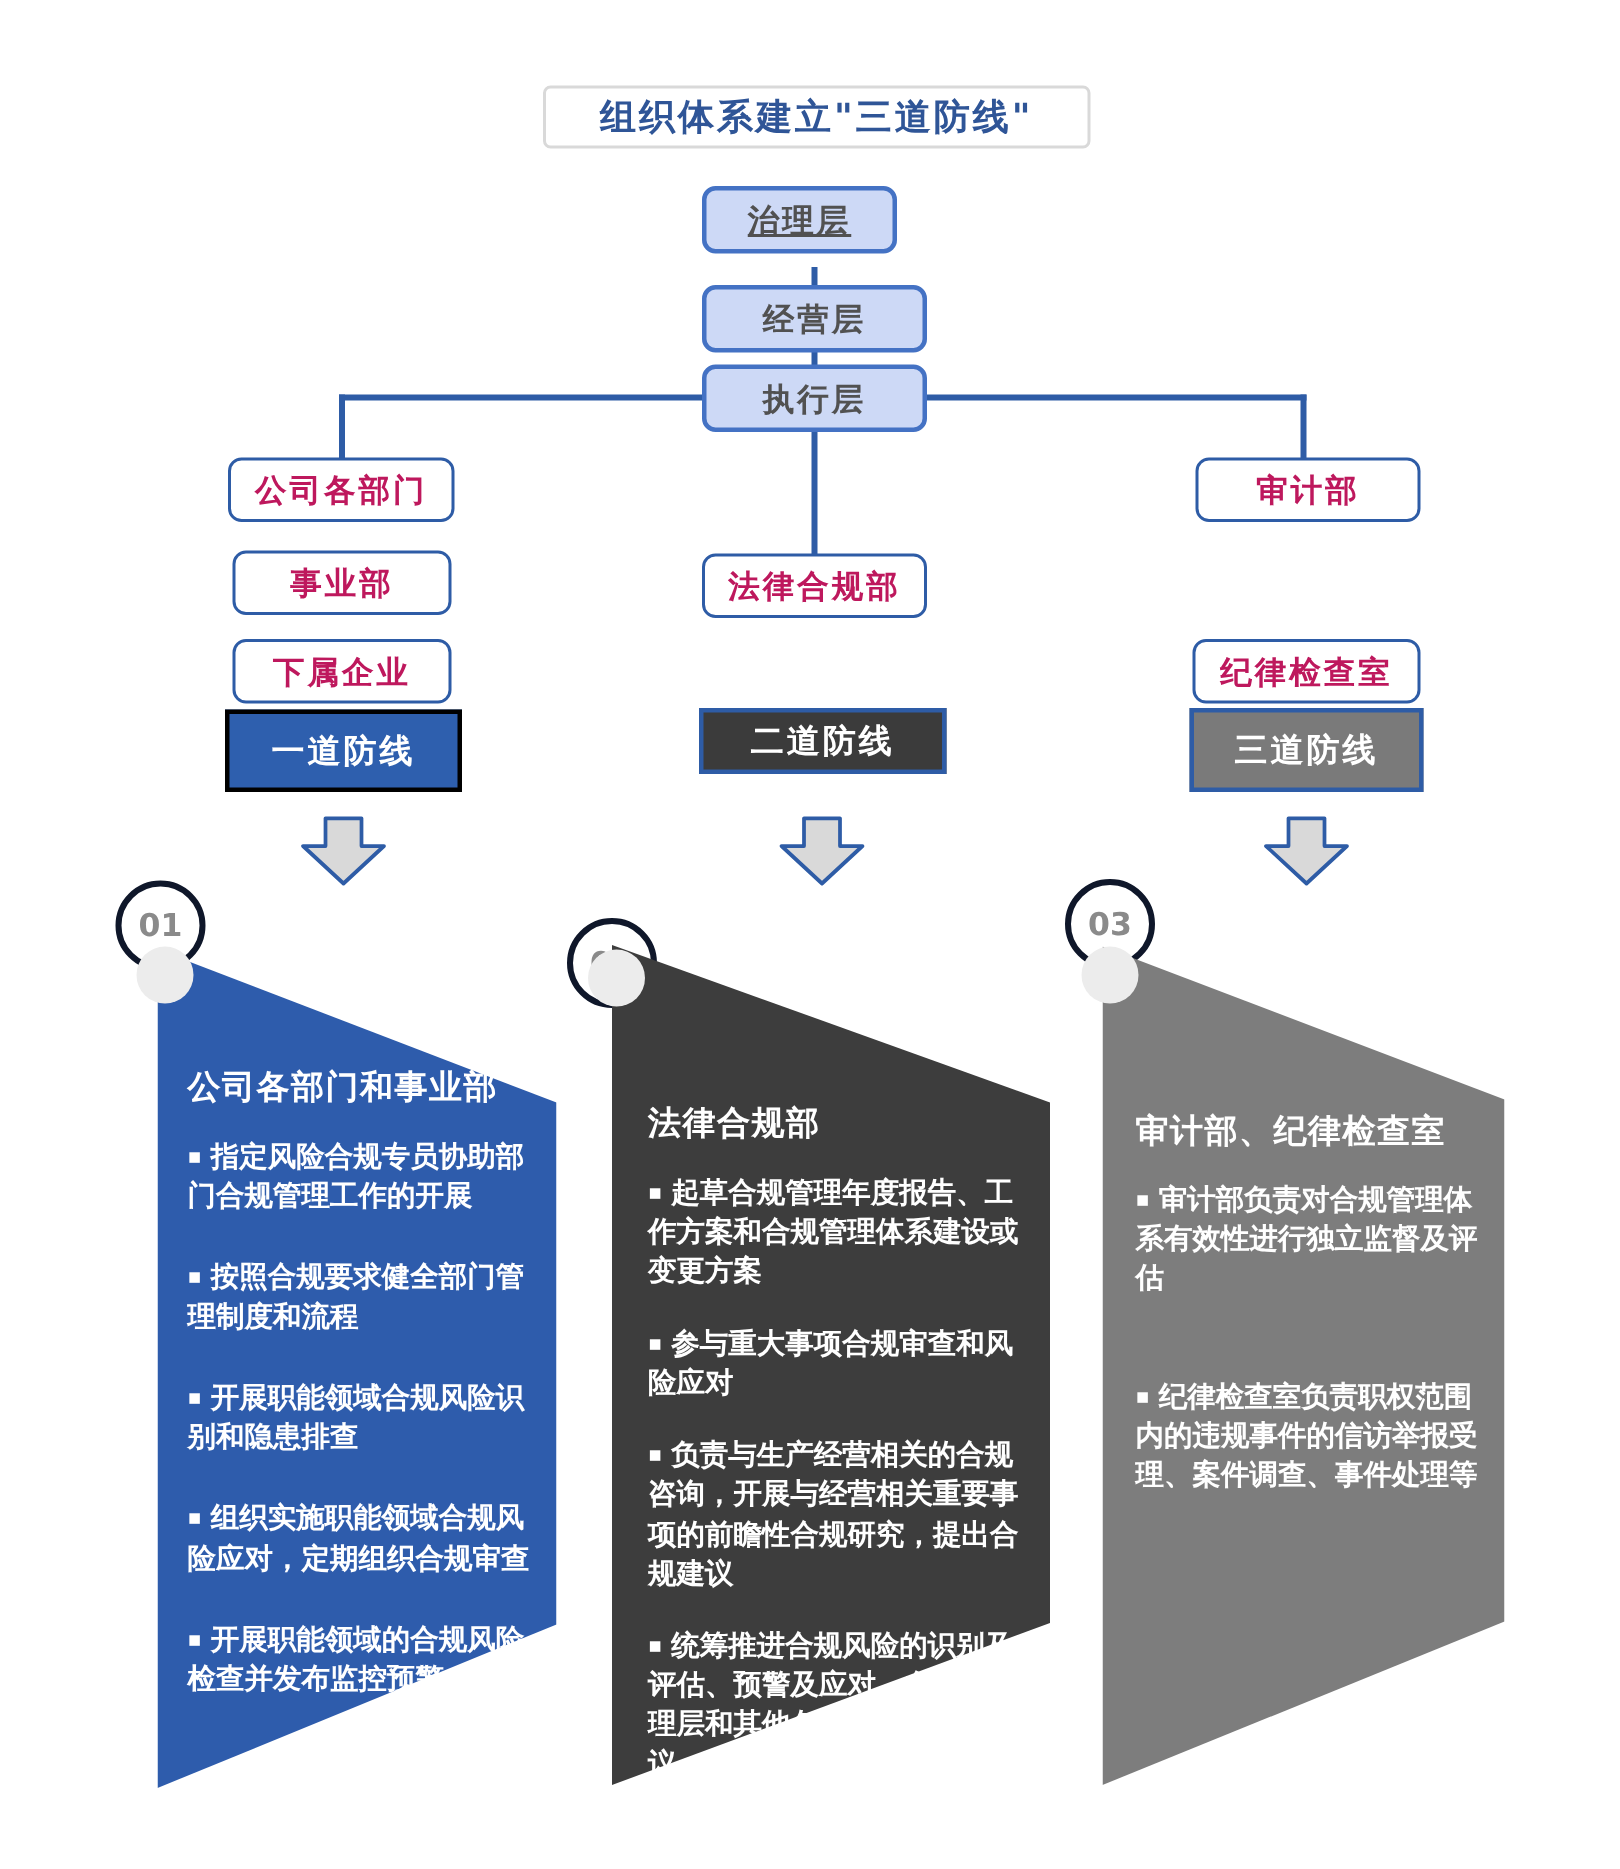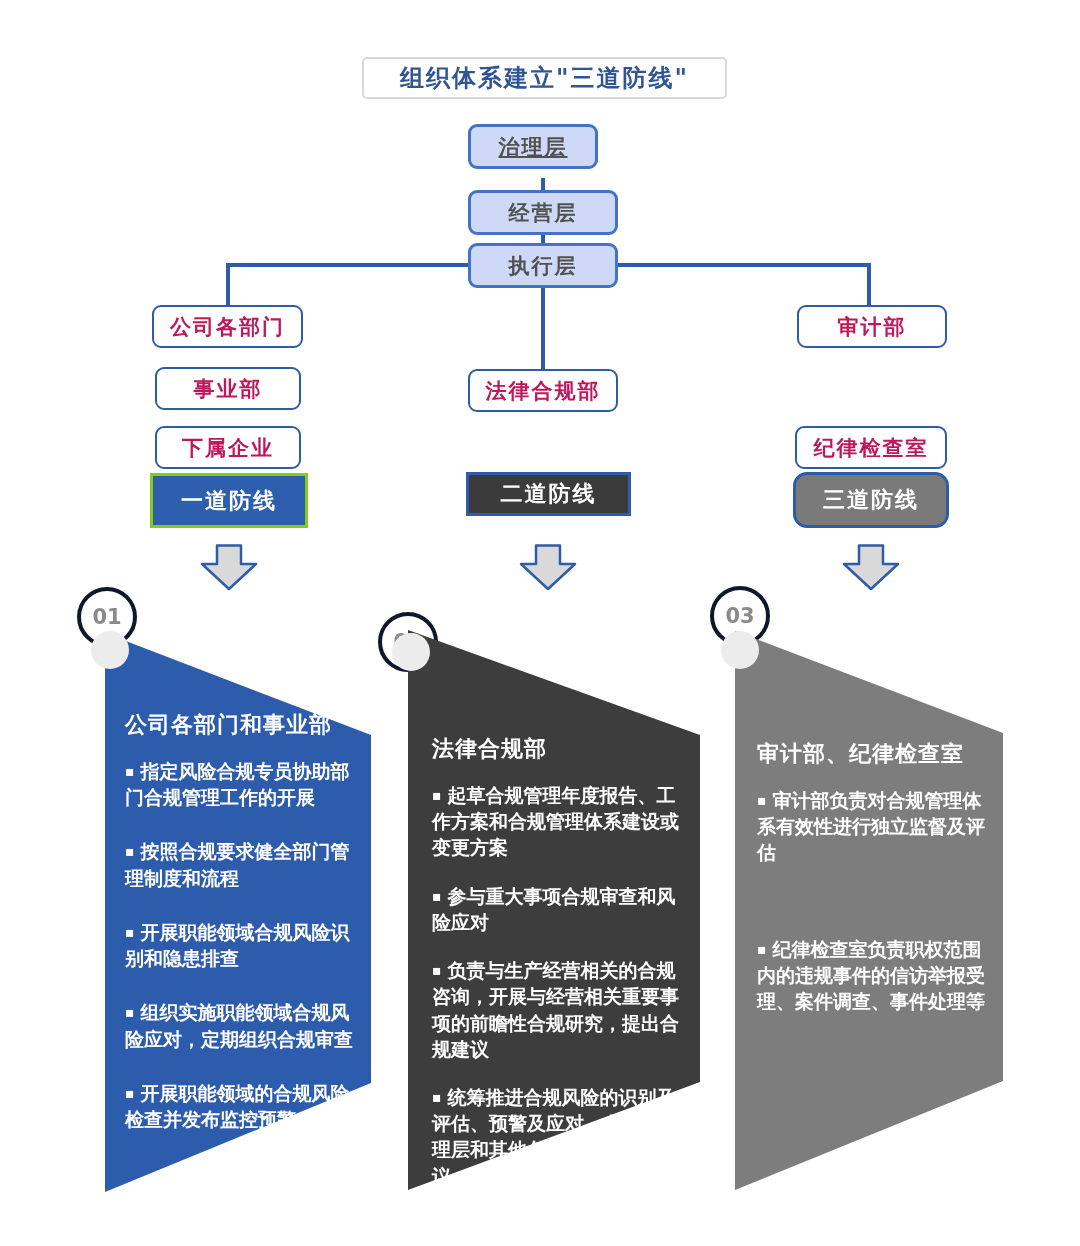--- a/index.html
+++ b/index.html
@@ -39,21 +39,21 @@
     background: #ffffff;
     border: 2.5px solid #2e5ca6;
     border-radius: 9px;
     color: #be185d;
     font-size: 21px;
   }
   .defense-box {
     color: #ffffff;
     font-size: 22px;
   }
-  .defense-1 { background: #2e5fae; border: 3px solid #84cc16; }
+  .defense-1 { background: #2e5fae; border: 3px solid #000000; }
   .defense-2 { background: #3b3b3b; border: 3px solid #2e5ca6; }
   .defense-3 { background: #7a7a7a; border: 3px solid #2e5ca6; }
   
   .line { position: absolute; background: #2e5ca6; z-index: 1; }
   
   .arrow { position: absolute; z-index: 2; }
   
   .ring {
     position: absolute;
     width: 60px; height: 60px;
@@ -88,21 +88,21 @@
     letter-spacing: 1px;
   }
   .bullet {
     font-size: 19px;
     font-weight: 700;
     line-height: 1.38;
     margin-bottom: 28px;
   }
   .panel-2 .bullet { margin-bottom: 22px; }
   .bullet .marker { margin-right: 6px; font-size: 14px; vertical-align: 2px; }
-  .gap-xl { margin-top: 70px; }
+  .gap-xl { margin-top: 52px; }
 </style>
 </head>
 <body>
 
 <div class="canvas">
 
   <div class="box title-box" style="left:362px; top:57px; width:365px; height:42px;">组织体系建立"三道防线"</div>
 
   <div class="line" style="left:541px; top:178px; width:4px; height:14px;"></div>
   <div class="line" style="left:541px; top:233px; width:4px; height:12px;"></div>
@@ -119,21 +119,21 @@
   <div class="box white-box" style="left:155px; top:367px; width:146px; height:43px;">事业部</div>
   <div class="box white-box" style="left:155px; top:426px; width:146px; height:43px;">下属企业</div>
 
   <div class="box white-box" style="left:468px; top:369px; width:150px; height:43px;">法律合规部</div>
 
   <div class="box white-box" style="left:797px; top:305px; width:150px; height:43px;">审计部</div>
   <div class="box white-box" style="left:795px; top:426px; width:152px; height:43px;">纪律检查室</div>
 
   <div class="box defense-box defense-1" style="left:150px; top:473px; width:158px; height:55px;">一道防线</div>
   <div class="box defense-box defense-2" style="left:466px; top:472px; width:165px; height:44px;">二道防线</div>
-  <div class="box defense-box defense-3" style="left:793px; top:472px; width:156px; height:56px;border-radius:14px;">三道防线</div>
+  <div class="box defense-box defense-3" style="left:793px; top:472px; width:156px; height:56px;">三道防线</div>
 
   <svg class="arrow" style="left:200px; top:544px;" width="58" height="47" viewBox="0 0 58 47">
     <polygon points="17,1.5 41,1.5 41,20 56,20 29,45 2,20 17,20" fill="#d9d9d9" stroke="#2e5ca6" stroke-width="2.5" stroke-linejoin="round"></polygon>
   </svg>
   <svg class="arrow" style="left:519px; top:544px;" width="58" height="47" viewBox="0 0 58 47">
     <polygon points="17,1.5 41,1.5 41,20 56,20 29,45 2,20 17,20" fill="#d9d9d9" stroke="#2e5ca6" stroke-width="2.5" stroke-linejoin="round"></polygon>
   </svg>
   <svg class="arrow" style="left:842px; top:544px;" width="58" height="47" viewBox="0 0 58 47">
     <polygon points="17,1.5 41,1.5 41,20 56,20 29,45 2,20 17,20" fill="#d9d9d9" stroke="#2e5ca6" stroke-width="2.5" stroke-linejoin="round"></polygon>
   </svg>

